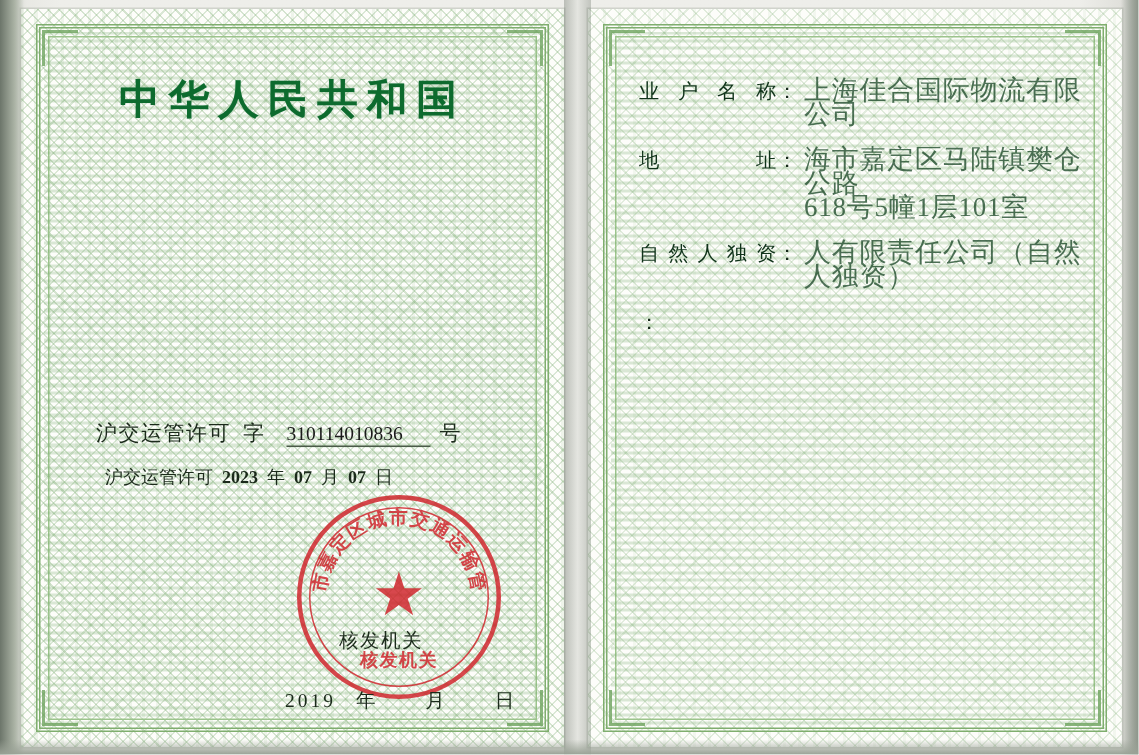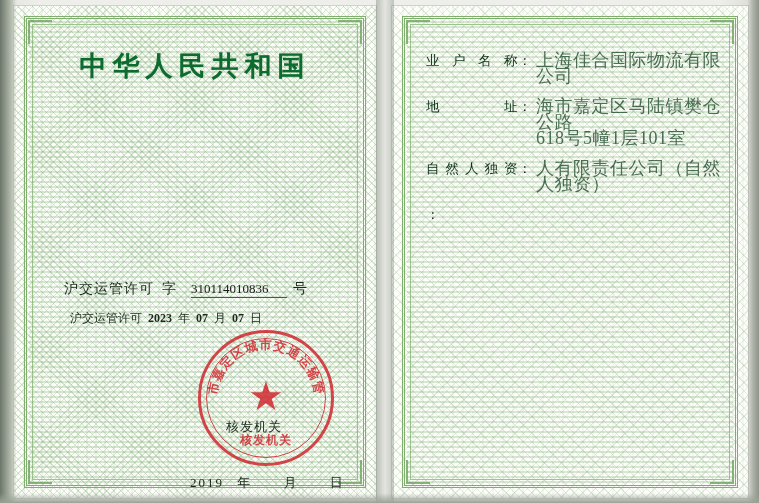--- a/index.html
+++ b/index.html
@@ -152,21 +152,20 @@
     white-space: nowrap;
   }
   .valid-line .v { padding: 0 3px; font-weight: bold; }
   .date-line {
     position: absolute;
     left: 150px; top: 424px;
     font-size: 13px;
     color: #1b2a1b;
     letter-spacing: 2px;
     white-space: nowrap;
-    margin-top: 16px;
   }
   .issuer-label {
     position: absolute;
     left: 186px; top: 384px;
     font-size: 13px;
     color: #1b2a1b;
     letter-spacing: 1px;
   }
   
   .seal {

